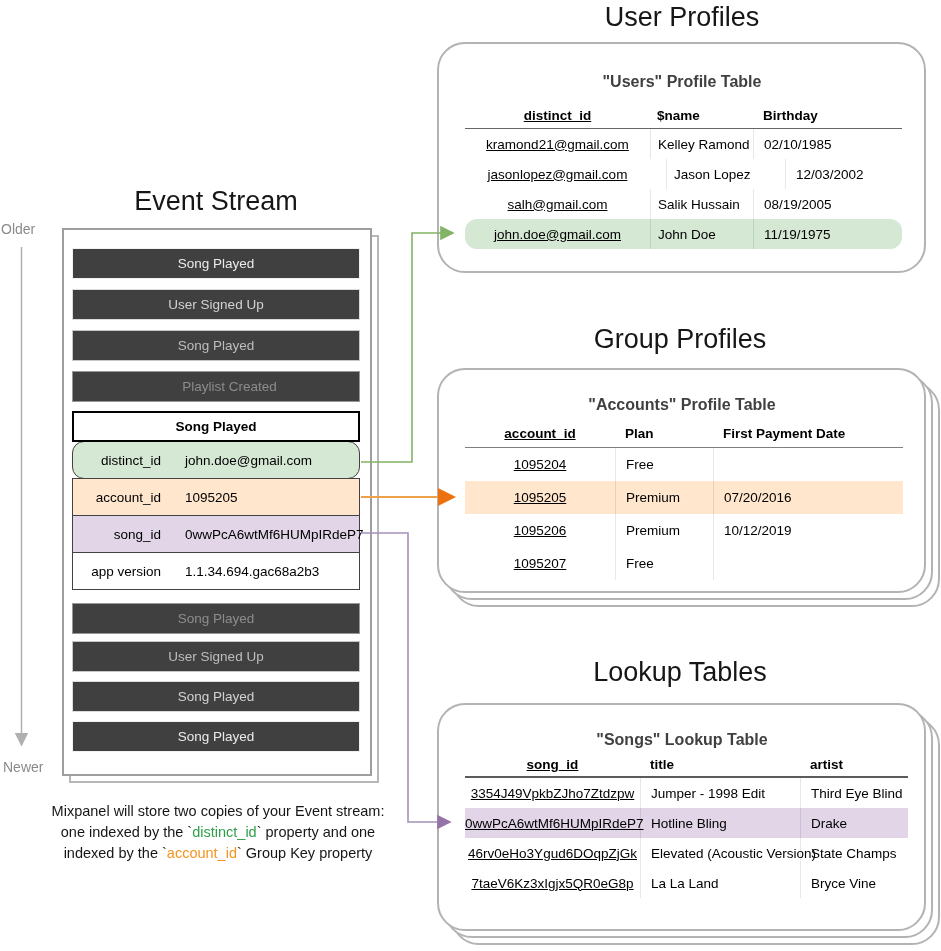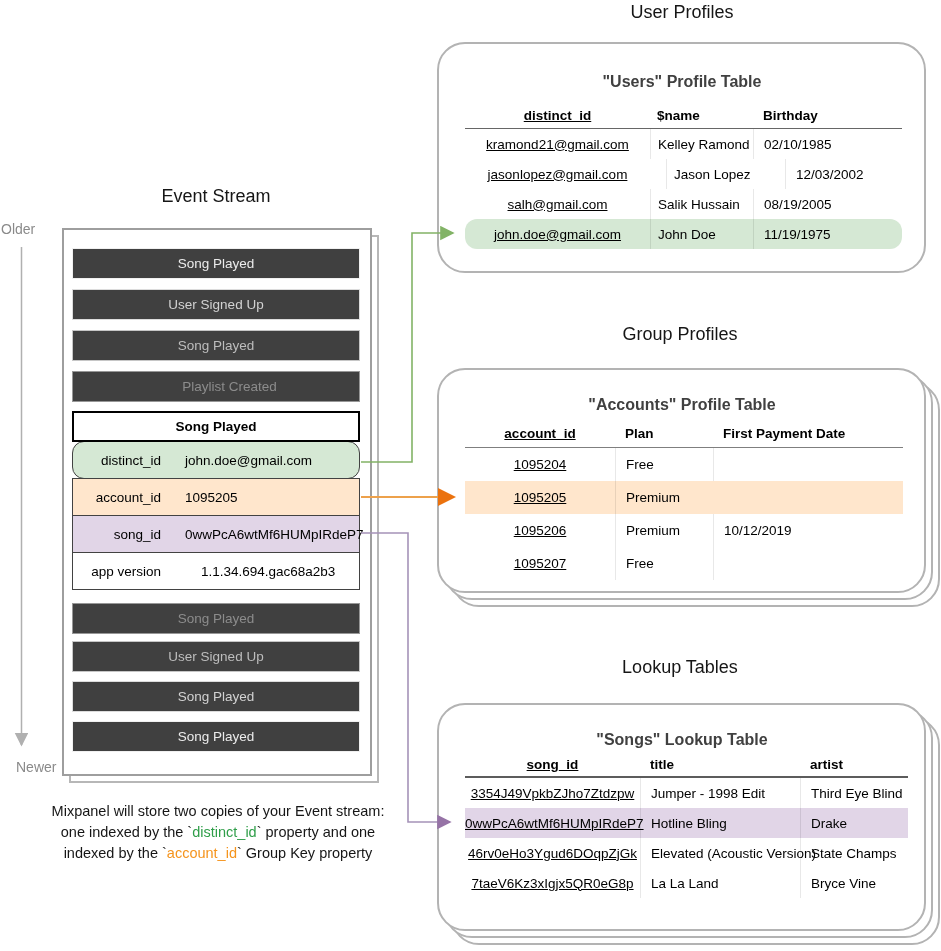--- a/index.html
+++ b/index.html
@@ -1,21 +1,21 @@
 <!DOCTYPE html>
 <html><head>
 <meta charset="utf-8">
 <style>
   * { margin:0; padding:0; box-sizing:border-box; }
   body { background:#fff; }
   .canvas {
     position:relative; width:941px; height:951px; background:#ffffff;
     font-family:"Liberation Sans","DejaVu Sans",sans-serif; overflow:hidden; color:#111;
   }
-  .sec-title { position:absolute; font-size:18px; color:#161616; text-align:center; }
+  .sec-title { position:absolute; font-size:27px; color:#161616; text-align:center; }
   .axis-label { position:absolute; font-size:14px; color:#8a8a8a; }
 
   
   .es-layer { position:absolute; width:310px; height:548px; background:#fff; border:2px solid #b7b7b7; }
   #es-front { border-color:#9e9e9e; }
   .event {
     position:absolute; left:72px; width:288px; height:31px; background:#404040;
     display:flex; align-items:center; justify-content:center; font-size:13.5px;
     border:1px solid; z-index:3;
   }
@@ -62,21 +62,21 @@
 
   #arrows { position:absolute; left:0; top:0; z-index:40; pointer-events:none; }
 </style>
 </head>
 <body>
 
 <div class="canvas">
 
   <div class="sec-title" style="left:66px; top:186px; width:300px;">Event Stream</div>
   <div class="axis-label" style="left:1px; top:221px;">Older</div>
-  <div class="axis-label" style="left:16px; top:759px;">Newer</div>
+  <div class="axis-label" style="left:3px; top:759px;">Newer</div>
 
   <div id="es-back" class="es-layer" style="left:69px; top:235px;"></div>
   <div id="es-front" class="es-layer" style="left:62px; top:228px;"></div>
 
   <div id="detail-header">Song Played</div>
 
   <div id="caption">
       <div><span>Mixpanel will store two copies of your Event stream:</span></div>
       <div><span>one indexed by the `</span><span style="color: rgb(47, 158, 73);">distinct_id</span><span>` property and one</span></div>
       <div><span>indexed by the `</span><span style="color: rgb(245, 148, 29);">account_id</span><span>` Group Key property</span></div>
@@ -125,20 +125,21 @@
         <div class="cell left">First Payment Date</div>
       </div>
       <div class="drow" style="grid-template-columns: 150px 98px 1fr; height: 33px;">
         <div class="cell center idlink">1095204</div>
         <div class="cell left sep">Free</div>
         <div class="cell left sep"></div>
       </div>
       <div class="drow bg-orange" style="grid-template-columns: 150px 98px 1fr; height: 33px;">
         <div class="cell center idlink">1095205</div>
         <div class="cell left sep">Premium</div>
+        <div class="cell left sep">07/20/2016</div>
       </div>
       <div class="drow" style="grid-template-columns: 150px 98px 1fr; height: 33px;">
         <div class="cell center idlink">1095206</div>
         <div class="cell left sep">Premium</div>
         <div class="cell left sep">10/12/2019</div>
       </div>
       <div class="drow" style="grid-template-columns: 150px 98px 1fr; height: 33px;">
         <div class="cell center idlink">1095207</div>
         <div class="cell left sep">Free</div>
         <div class="cell left sep"></div>
@@ -211,17 +212,17 @@
       <span class="detail-val">john.doe@gmail.com</span>
     </div>
     <div class="detail-row bg-orange" style="top: 478px;">
       <span class="detail-key">account_id</span>
       <span class="detail-val">1095205</span>
     </div>
     <div class="detail-row bg-purple" style="top: 515px;">
       <span class="detail-key">song_id</span>
       <span class="detail-val">0wwPcA6wtMf6HUMpIRdeP7</span>
     </div>
-    <div class="detail-row" style="top: 552px; gap: 16px;">
+    <div class="detail-row" style="top: 552px;">
       <span class="detail-key">app version</span>
       <span class="detail-val">1.1.34.694.gac68a2b3</span>
     </div>
   </div>
 
 </body></html>

